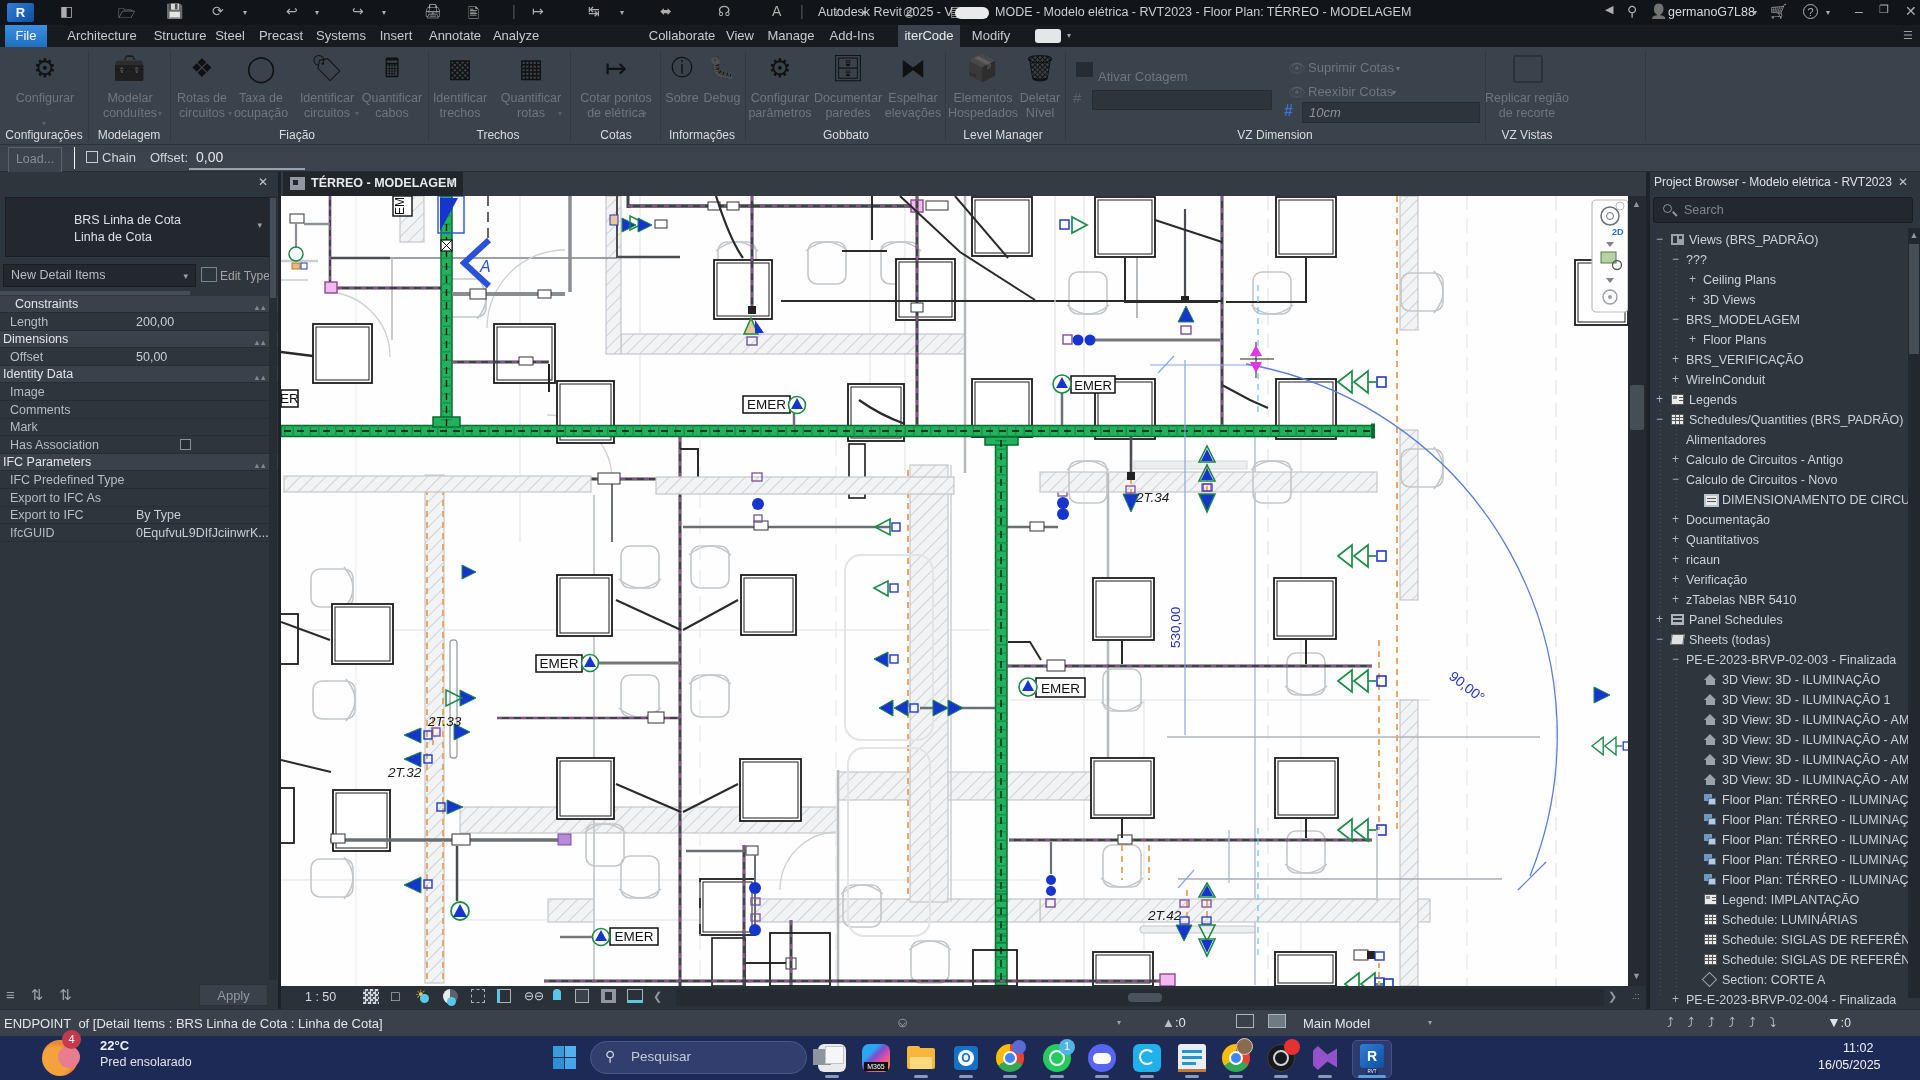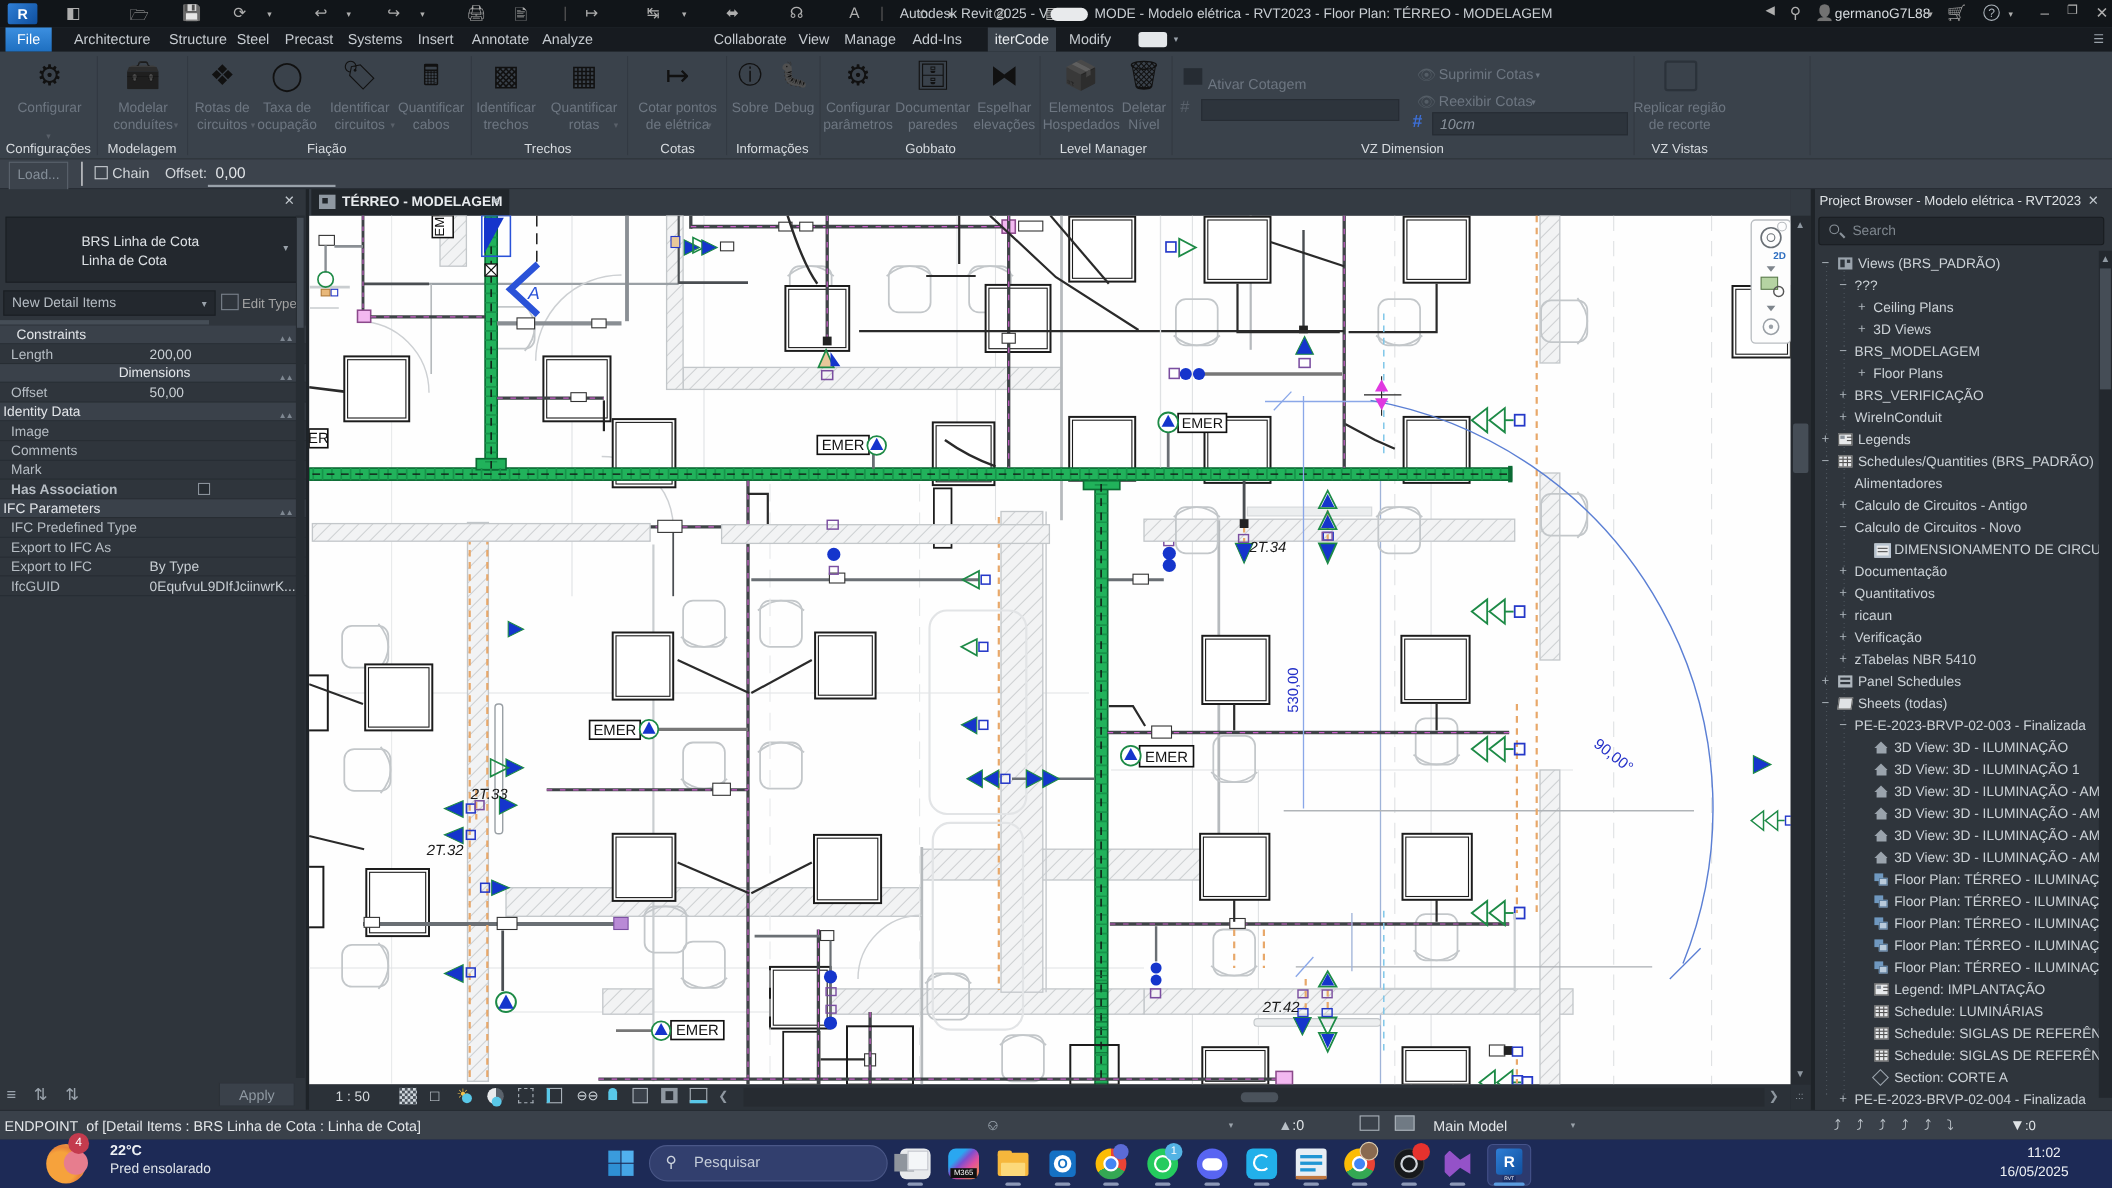--- a/index.html
+++ b/index.html
@@ -208,36 +208,36 @@
  <div class="abs" style="left:201px;top:95px;width:16px;height:15px;border:1px solid #7b838d;"></div>
  <div class="abs" style="left:220px;top:97px;font-size:12px;color:#a3a3a3;">Edit Type</div>
  <div class="abs" style="left:0px;top:119px;width:190px;height:4px;background:#454d56;"></div>
 </div>
 <div class="abs" style="left:0;top:296px;width:278px;">
  <div class="phdr" style="top:0;"><span style="margin-left:15px;">Constraints</span><span class="chev">▲▲</span></div>
  <div class="prow" style="top:17px;">
       <span class="lab">Length</span>
       <span class="val">200,00</span>
     </div>
- <div class="phdr" style="top:35px;text-align:center;"><span style="margin-left:3px;">Dimensions</span><span class="chev">▲▲</span></div>
+ <div class="phdr" style="top:35px;"><span style="margin-left:3px;">Dimensions</span><span class="chev">▲▲</span></div>
  <div class="prow" style="top:52px;">
       <span class="lab">Offset</span>
       <span class="val">50,00</span>
     </div>
  <div class="phdr" style="top:70px;"><span style="margin-left:3px;">Identity Data</span><span class="chev">▲▲</span></div>
  <div class="prow" style="top:87px;">
       <span class="lab">Image</span>
     </div>
  <div class="prow" style="top:105px;">
       <span class="lab">Comments</span>
     </div>
  <div class="prow" style="top:122px;">
       <span class="lab">Mark</span>
     </div>
- <div class="prow" style="top:140px;font-weight:bold;">
+ <div class="prow" style="top:140px;">
       <span class="lab">Has Association</span>
    <span class="abs" style="left:180px;top:3px;width:11px;height:11px;border:1px solid #8a929b;background:#262c32;"></span>
     </div>
  <div class="phdr" style="top:158px;"><span style="margin-left:3px;">IFC Parameters</span><span class="chev">▲▲</span></div>
  <div class="prow" style="top:175px;">
       <span class="lab">IFC Predefined Type</span>
     </div>
  <div class="prow" style="top:193px;">
       <span class="lab">Export to IFC As</span>
     </div>

